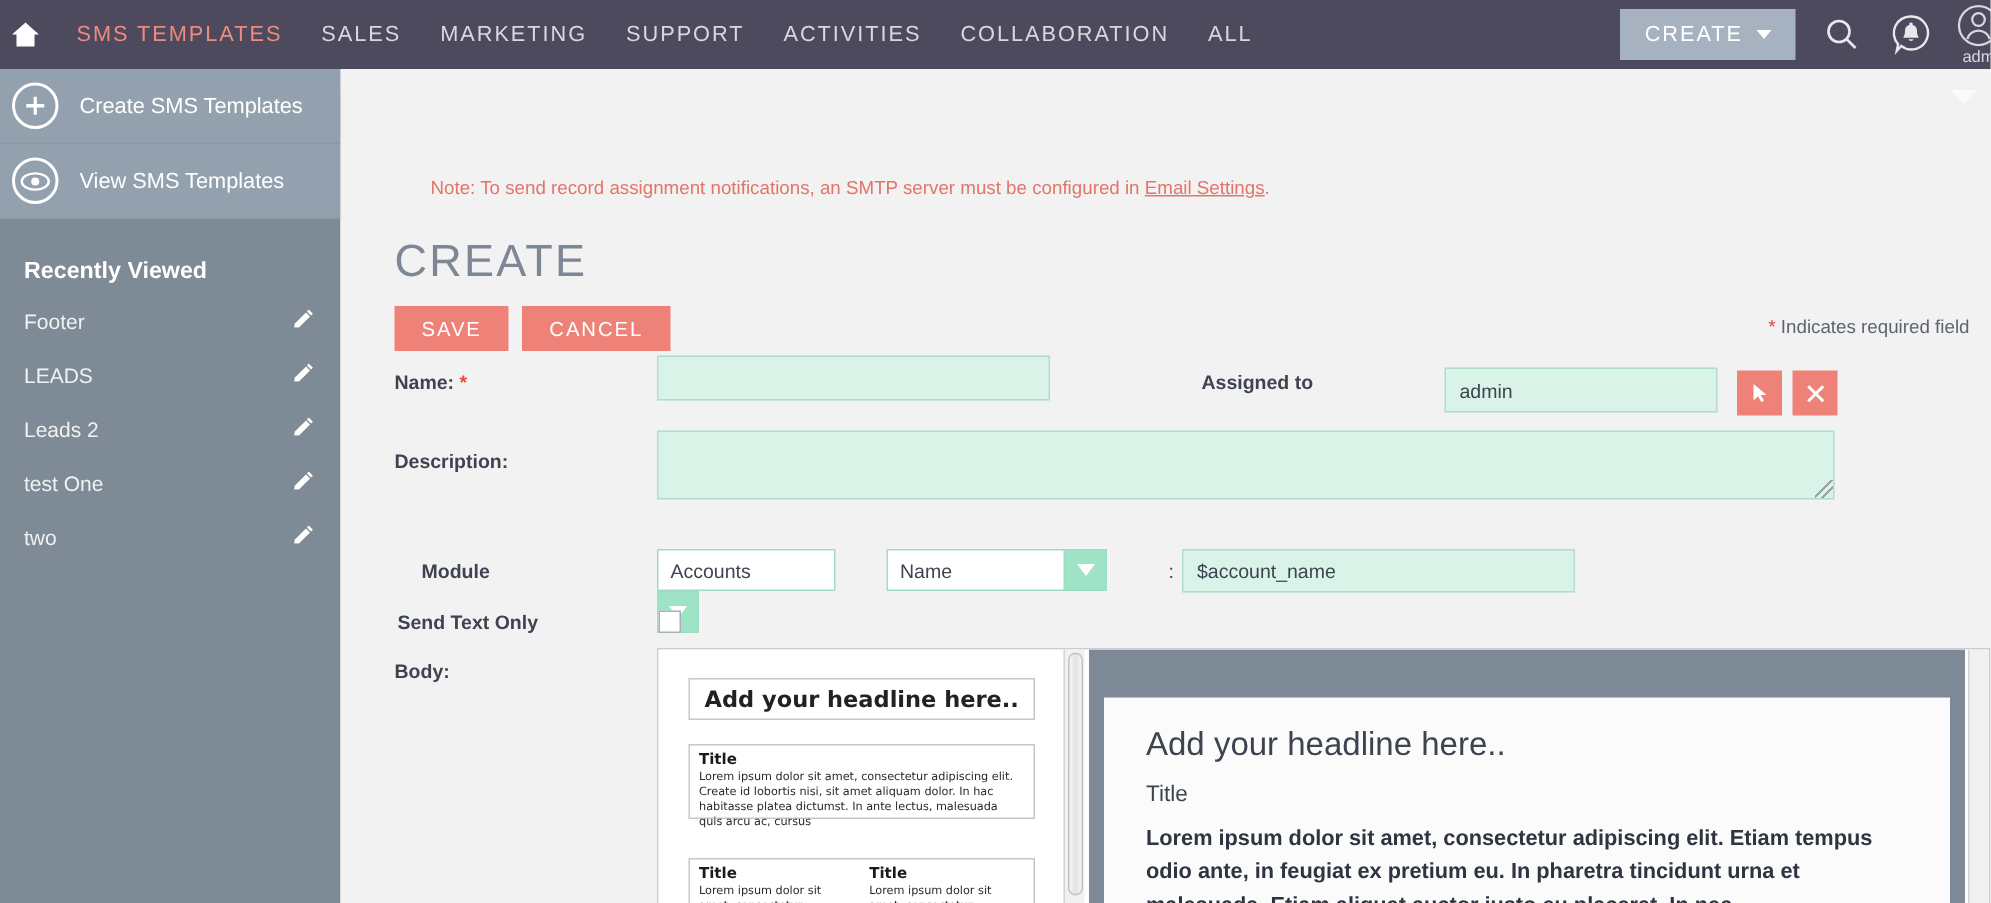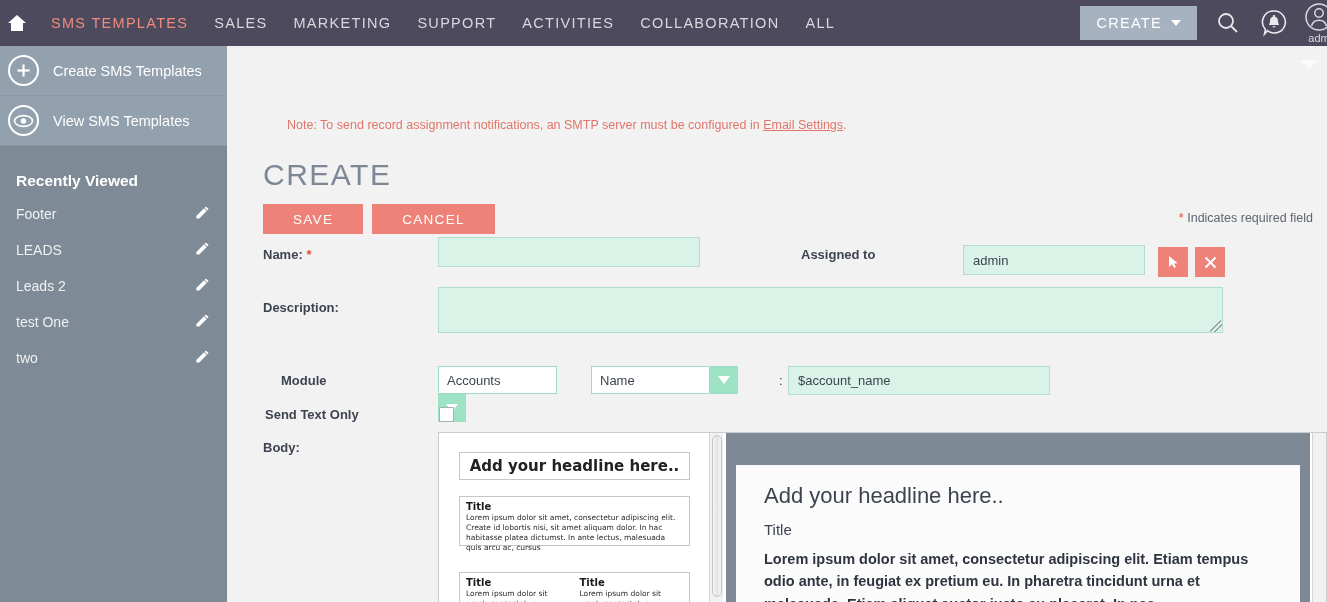--- a/index.html
+++ b/index.html
@@ -95,21 +95,21 @@
     position: absolute; left: 32px; top: 72px; font-size: 12.5px; color: #e2756a; margin-left: 28px;
   }
   .note a { color: #e2756a; text-decoration: underline; }
   .page-title {
     position: absolute; left: 36px; top: 112px;
     font-size: 30px; letter-spacing: 1.5px; color: #7d8795; font-weight: normal;
   }
   .btnrow { position: absolute; left: 36px; top: 158px; display: flex; gap: 9px; }
   .pbtn {
     background: #ef8278; color: #ffffff; border: none; height: 30px;
-    padding: 0 30px; font-size: 13.5px; letter-spacing: 1.3px;
+    padding: 0 18px; font-size: 13.5px; letter-spacing: 1.3px;
     font-family: "Liberation Sans", sans-serif; cursor: pointer;
   }
   .req-note {
     position: absolute; right: 14px; top: 165px; font-size: 12.5px; color: #5d6472;
   }
   .req-note .star { color: #e8493a; }
 
   .flabel {
     position: absolute; font-size: 13px; color: #3d4450; font-weight: bold;
   }

